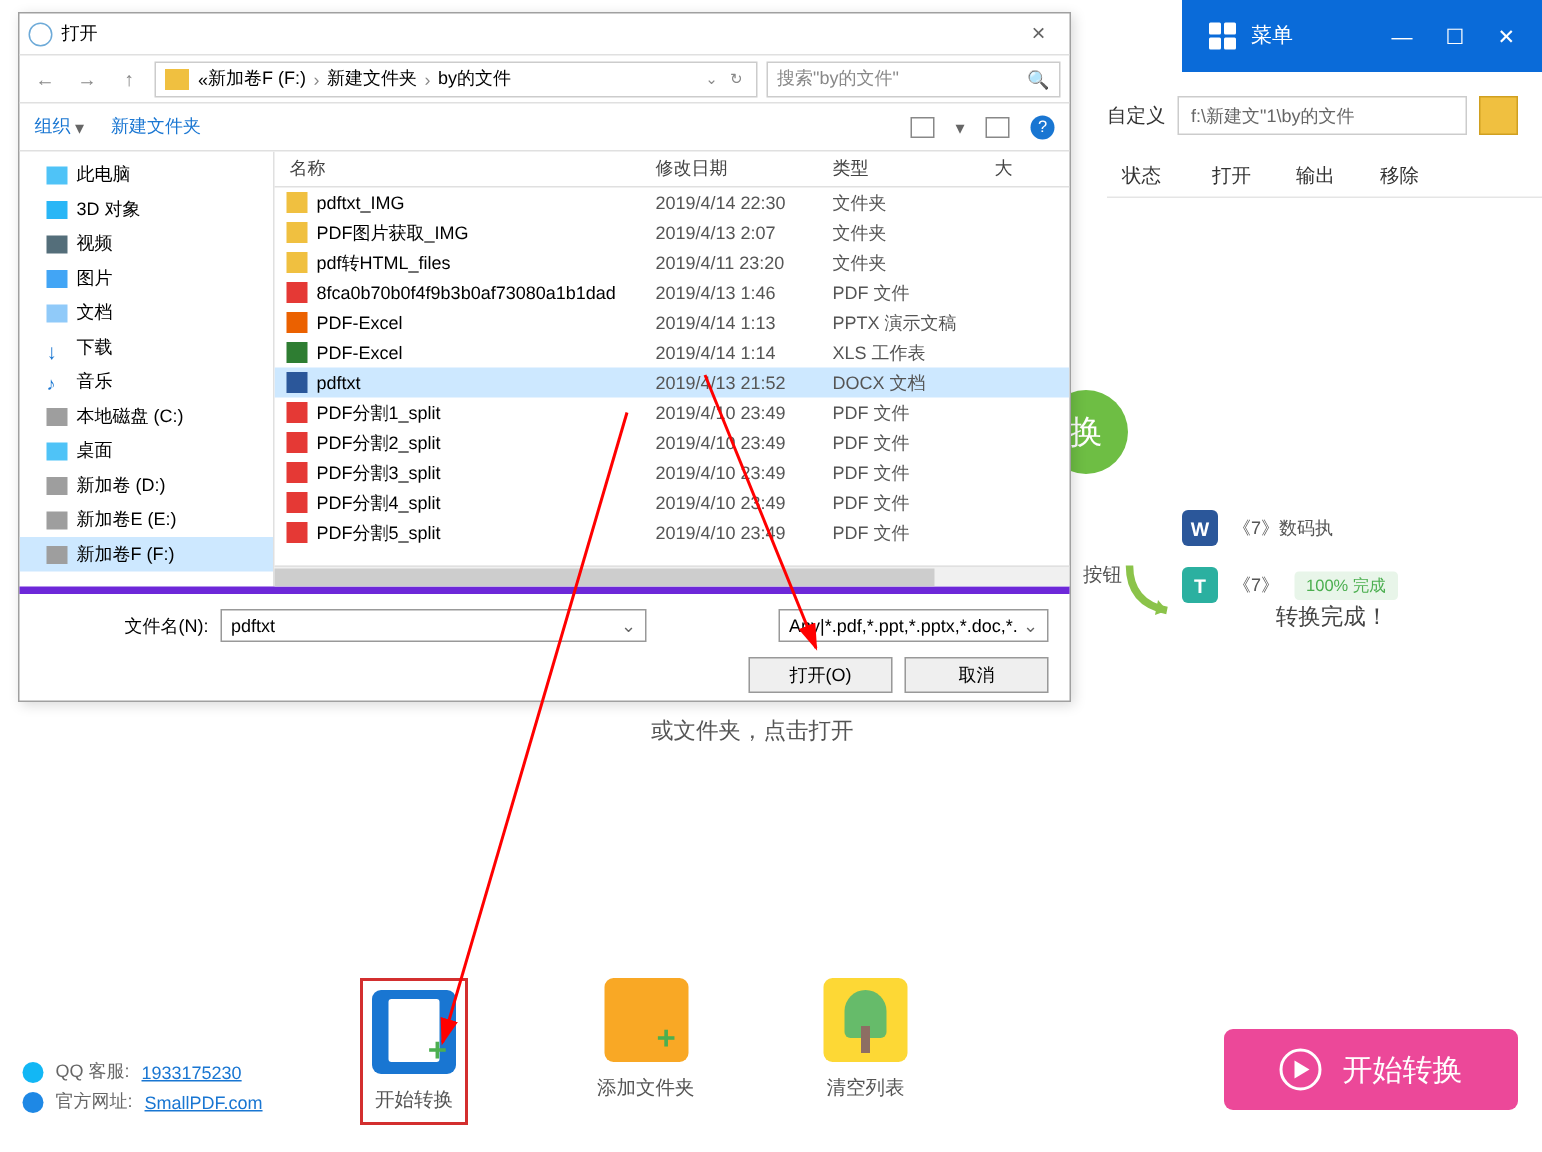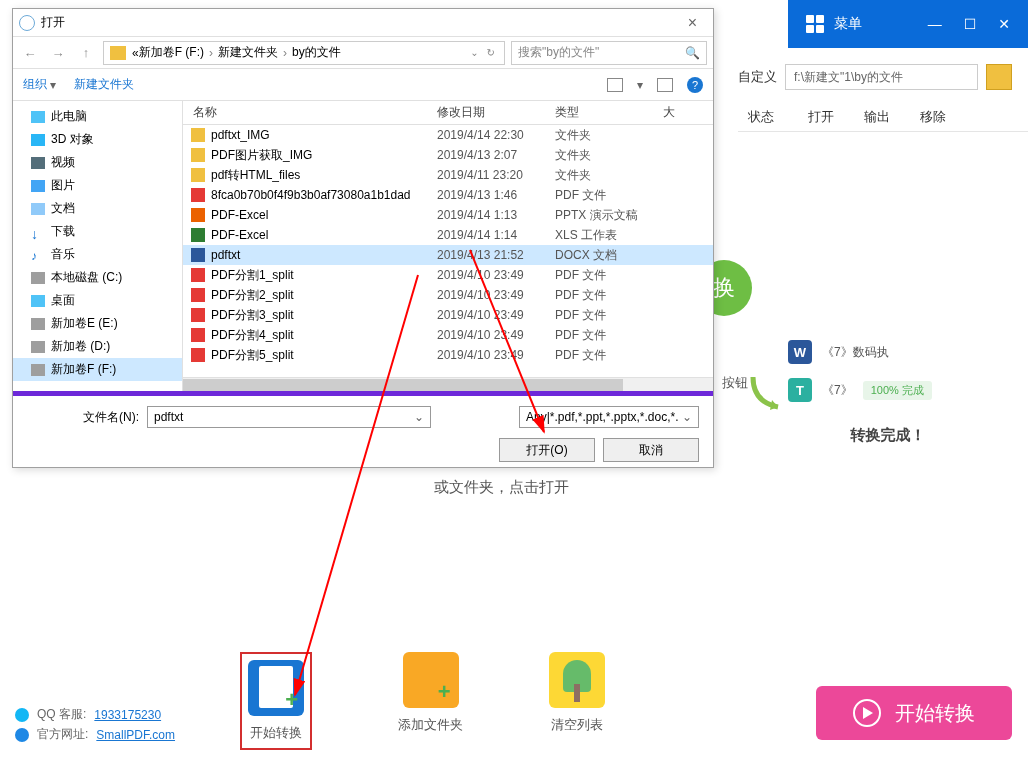--- a/index.html
+++ b/index.html
@@ -45,21 +45,21 @@
 
 
 .convert-badge { position: absolute; top: 260px; right: 276px; width: 56px; height: 56px; background: #6ebe44; color: #fff; border-radius: 50%; display: flex; align-items: center; justify-content: center; font-size: 22px; }
 .convert-done { position: absolute; top: 340px; right: 40px; width: 200px; text-align: center; }
 .convert-done .items { display: flex; flex-direction: column; gap: 14px; align-items: flex-start; }
 .convert-done .item { display: flex; align-items: center; gap: 10px; font-size: 12px; color: #555; }
 .convert-done .doc-icon { width: 24px; height: 24px; border-radius: 4px; color: #fff; display: flex; align-items: center; justify-content: center; font-size: 13px; font-weight: bold; }
 .convert-done .w { background: #2b579a; }
 .convert-done .t { background: #2bb0a0; }
 .convert-done .pct { background: #e8f5e9; color: #4caf50; padding: 2px 8px; border-radius: 3px; font-size: 11px; }
-.convert-done .txt { margin-top: 24px; font-size: 15px; color: #444; font-weight: bold; }
+.convert-done .txt { font-size: 15px; color: #444; }
 .arrow-curve { position: absolute; top: 372px; right: 240px; width: 40px; height: 40px; }
 
 .center-hint { position: absolute; top: 478px; left: 434px; font-size: 15px; color: #555; }
 
 
 .dialog { position: absolute; top: 8px; left: 12px; width: 702px; height: 460px; background: #fff; border: 1px solid #a0a0a0; box-shadow: 2px 2px 8px rgba(0,0,0,0.15); display: flex; flex-direction: column; }
 .dlg-title { height: 28px; display: flex; align-items: center; padding: 0 6px; font-size: 12px; border-bottom: 1px solid #e0e0e0; }
 .dlg-title .icn { width: 16px; height: 16px; border: 1px solid #6daad8; border-radius: 50%; margin-right: 6px; }
 .dlg-title .close { margin-left: auto; padding: 0 10px; cursor: pointer; color: #666; font-size: 16px; }
 
@@ -299,25 +299,25 @@
         <div class="tree-item">
           <span class="ticn ti-disk"></span>
           <span>本地磁盘 (C:)</span>
         </div>
         <div class="tree-item">
           <span class="ticn ti-desk"></span>
           <span>桌面</span>
         </div>
         <div class="tree-item">
           <span class="ticn ti-disk"></span>
+          <span>新加卷 (D:)</span>
+        </div>
+        <div class="tree-item">
+          <span class="ticn ti-disk"></span>
           <span>新加卷E (E:)</span>
-        </div>
-        <div class="tree-item">
-          <span class="ticn ti-disk"></span>
-          <span>新加卷 (D:)</span>
         </div>
         <div class="tree-item sel">
           <span class="ticn ti-disk"></span>
           <span>新加卷F (F:)</span>
         </div>
       </div>
     <div class="dlg-list">
       <div class="list-header">
         <span>名称</span>
         <span>修改日期</span>

